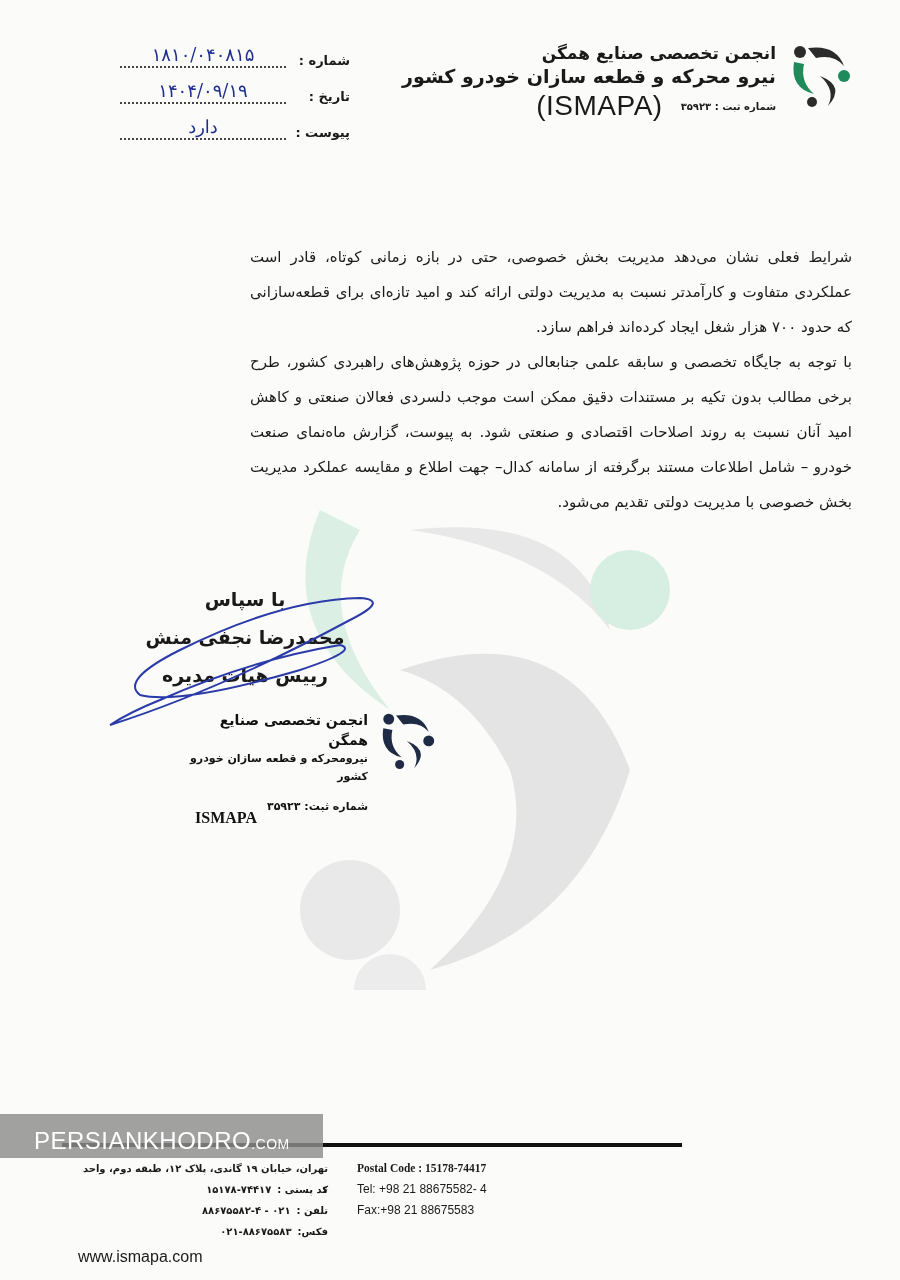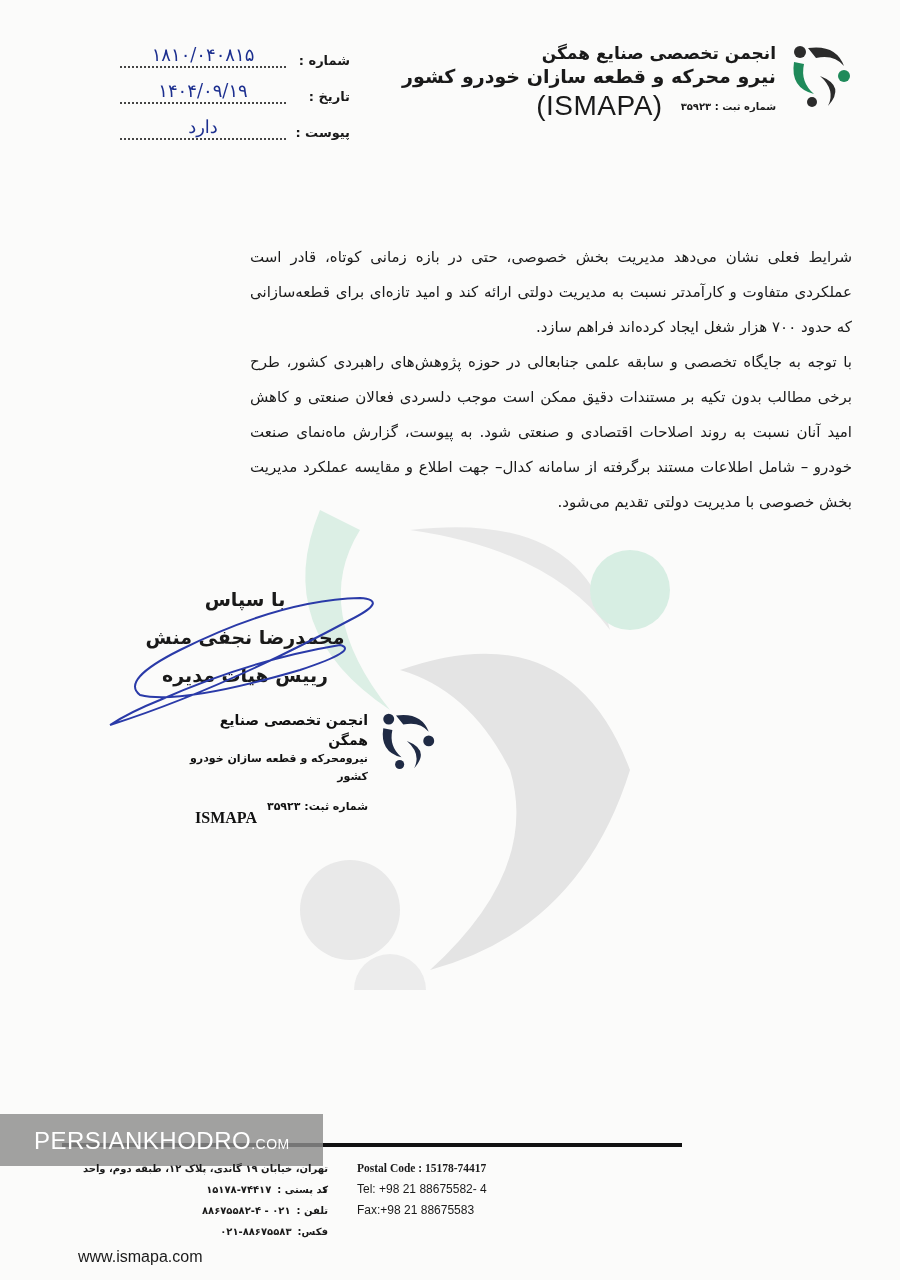--- a/index.html
+++ b/index.html
@@ -24,21 +24,21 @@
     .closing { position: absolute; left: 140px; top: 580px; width: 210px; direction: rtl; text-align: center; font-weight: bold; font-size: 19px; line-height: 38px; }
     .signature { position: absolute; left: 100px; top: 590px; width: 290px; height: 150px; pointer-events: none; }
     .stamp { position: absolute; left: 180px; top: 700px; width: 260px; height: 90px; }
     .stamp-logo { position: absolute; right: 4px; top: 10px; width: 60px; height: 60px; }
     .stamp-text { position: absolute; right: 72px; top: 10px; direction: rtl; text-align: right; color: #111; }
     .stamp-l1 { font-size: 14px; font-weight: bold; line-height: 20px; }
     .stamp-l2 { font-size: 11px; font-weight: bold; line-height: 18px; }
     .stamp-l3 { font-size: 11px; font-weight: bold; line-height: 20px; display: flex; gap: 10px; align-items: center; }
     .stamp-ismapa { font-family: "Liberation Serif", serif; font-weight: bold; font-size: 16px; direction: ltr; margin-top: 22px; }
     .footer-line { position: absolute; left: 62px; top: 1143px; width: 620px; height: 4px; background: #111; }
-    .pk-banner { position: absolute; left: 0; top: 1114px; width: 323px; height: 52px; background: rgba(140,140,140,0.82); text-decoration: underline; }
+    .pk-banner { position: absolute; left: 0; top: 1114px; width: 323px; height: 44px; background: rgba(140,140,140,0.82); text-decoration: underline; }
     .pk-text { position: absolute; left: 34px; top: 13px; font-family: "Liberation Sans", sans-serif; font-size: 24px; color: #fff; letter-spacing: 0.5px; }
     .pk-text small { font-size: 14px; }
     .footer-fa { position: absolute; left: 78px; top: 1158px; width: 250px; direction: rtl; text-align: right; font-size: 10px; font-weight: bold; }
     .footer-fa .row { height: 21px; line-height: 21px; display: flex; justify-content: flex-start; gap: 6px; }
     .footer-web { position: absolute; left: 78px; top: 1248px; font-family: "Liberation Sans", sans-serif; font-size: 16px; }
     .footer-en { position: absolute; left: 357px; top: 1158px; font-family: "Liberation Serif", serif; font-size: 11.5px; }
     .footer-en .row { height: 21px; line-height: 21px; }
     .footer-en .bold { font-weight: bold; }
     .footer-en .sans { font-family: "Liberation Sans", sans-serif; font-size: 12px; }
     .footer-en .email { font-family: "Liberation Sans", sans-serif; font-size: 16px; margin-top: 4px; }

